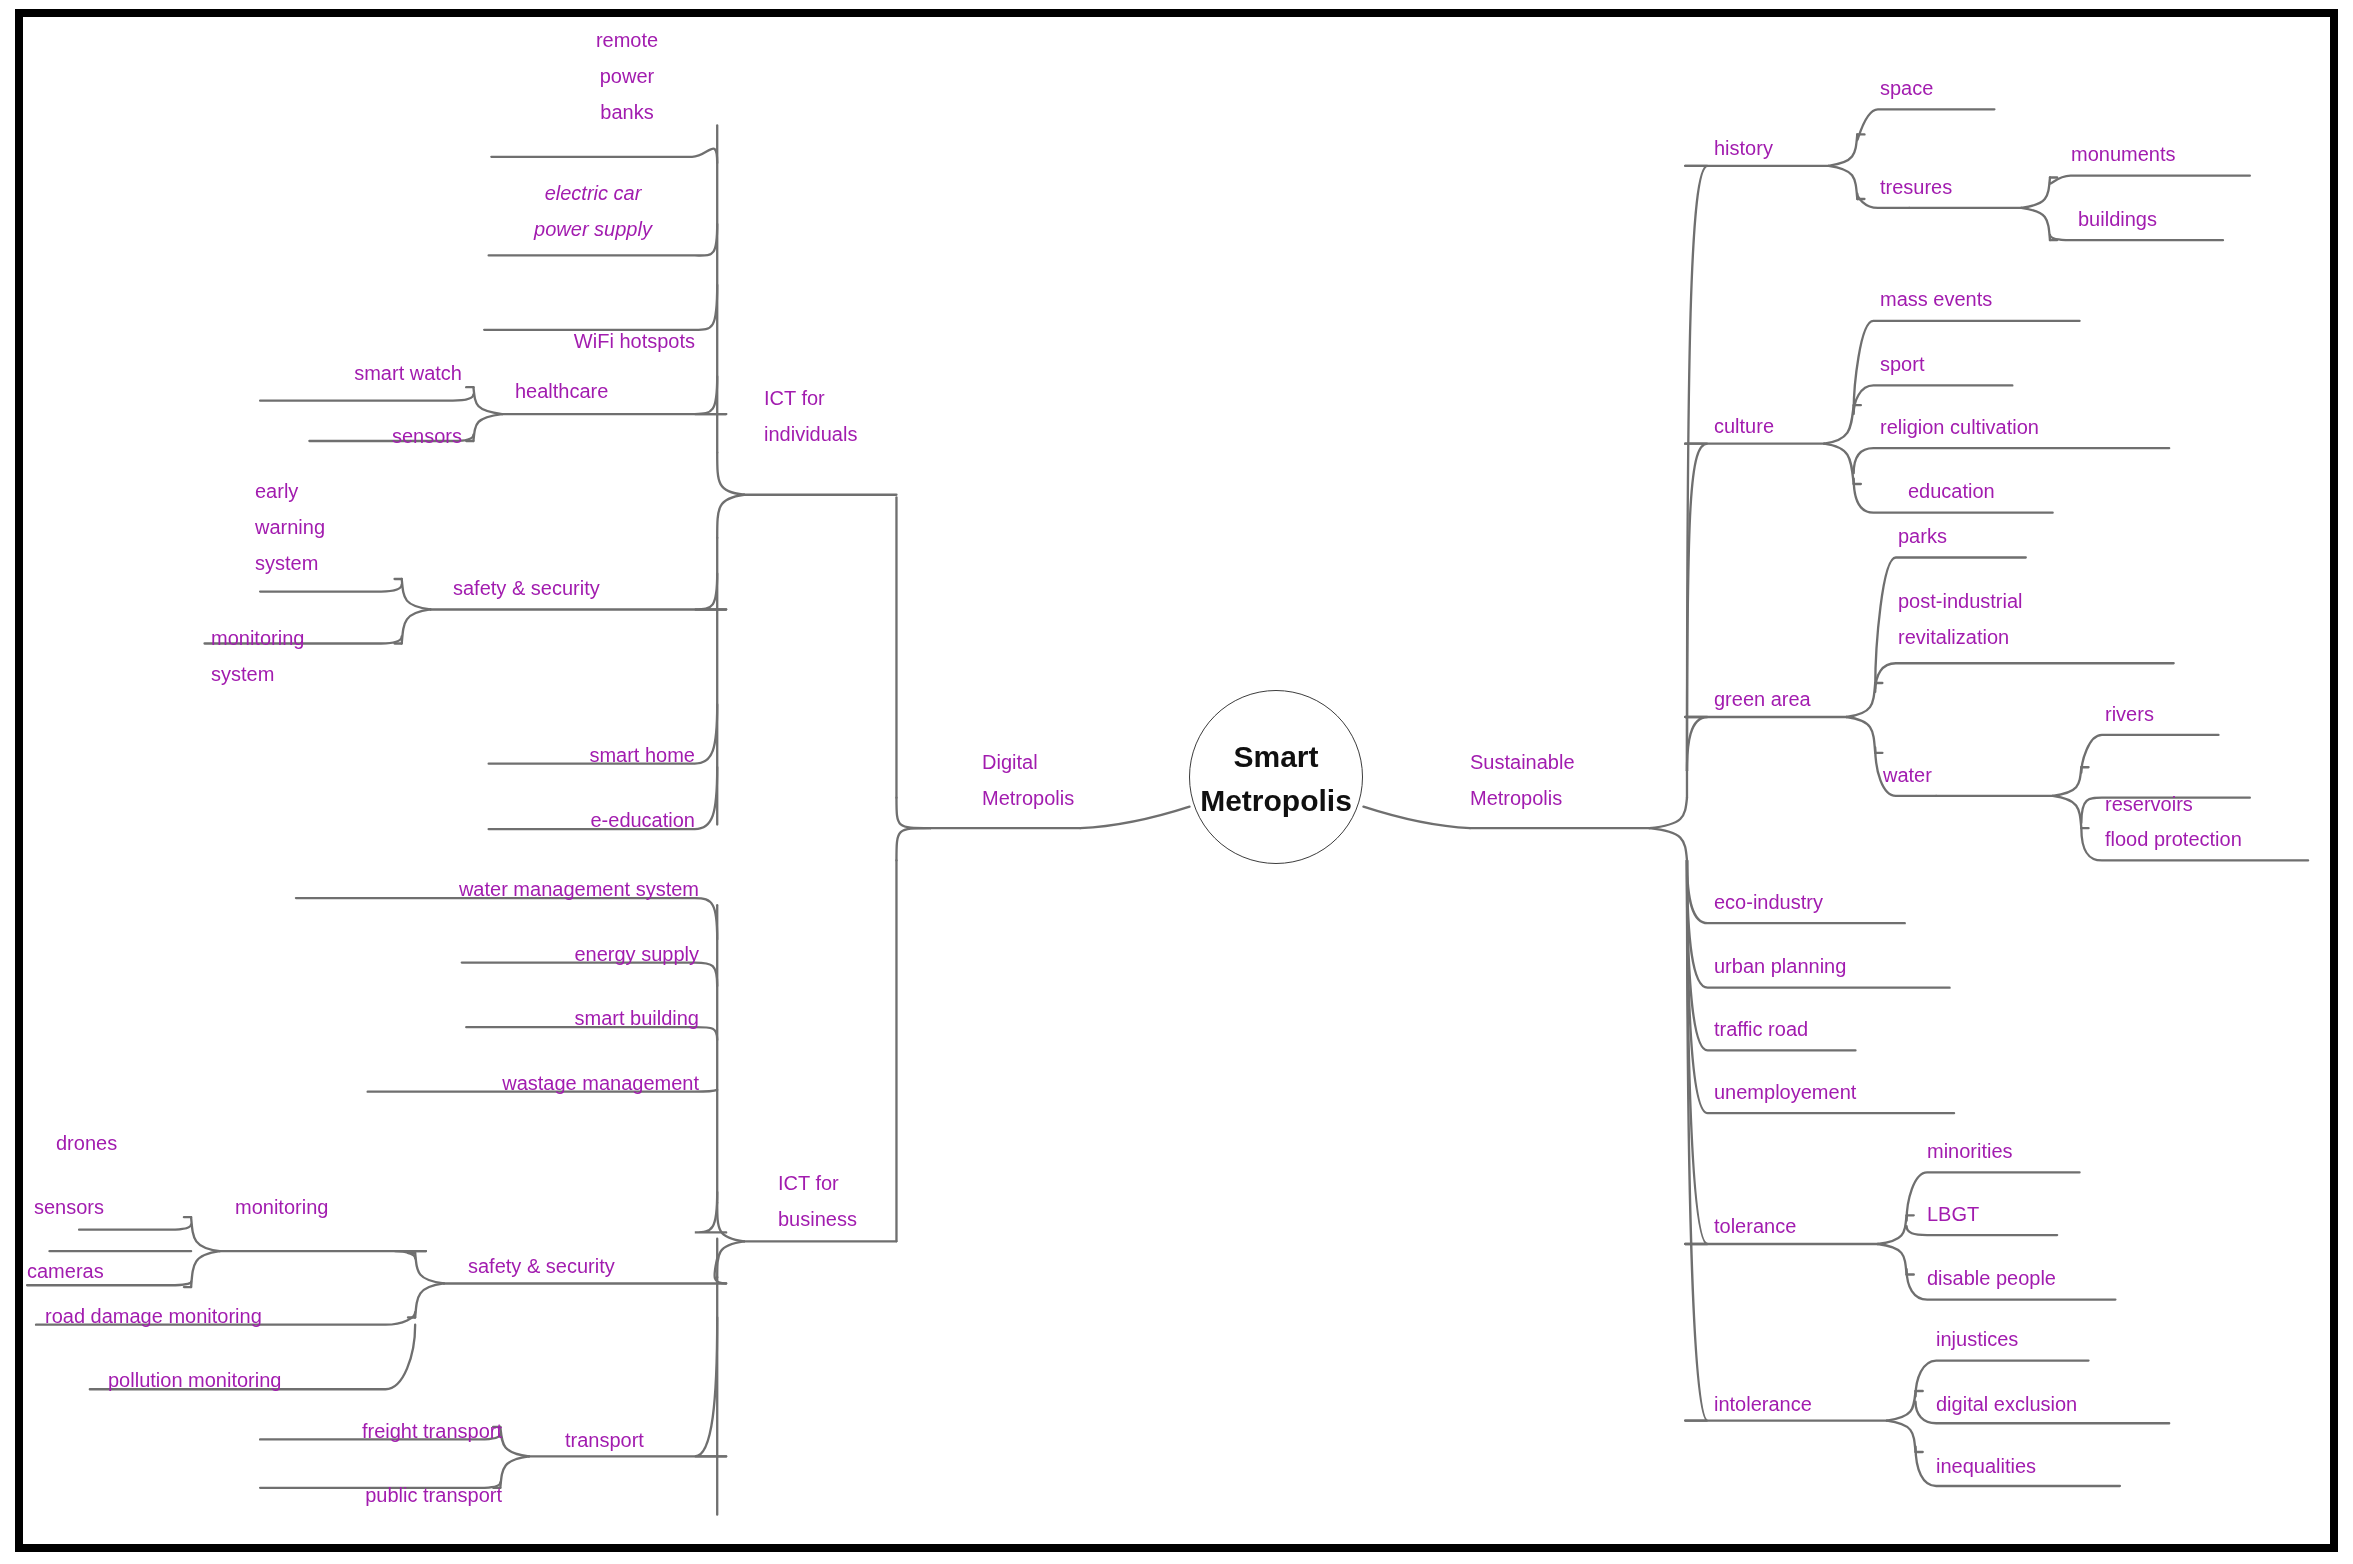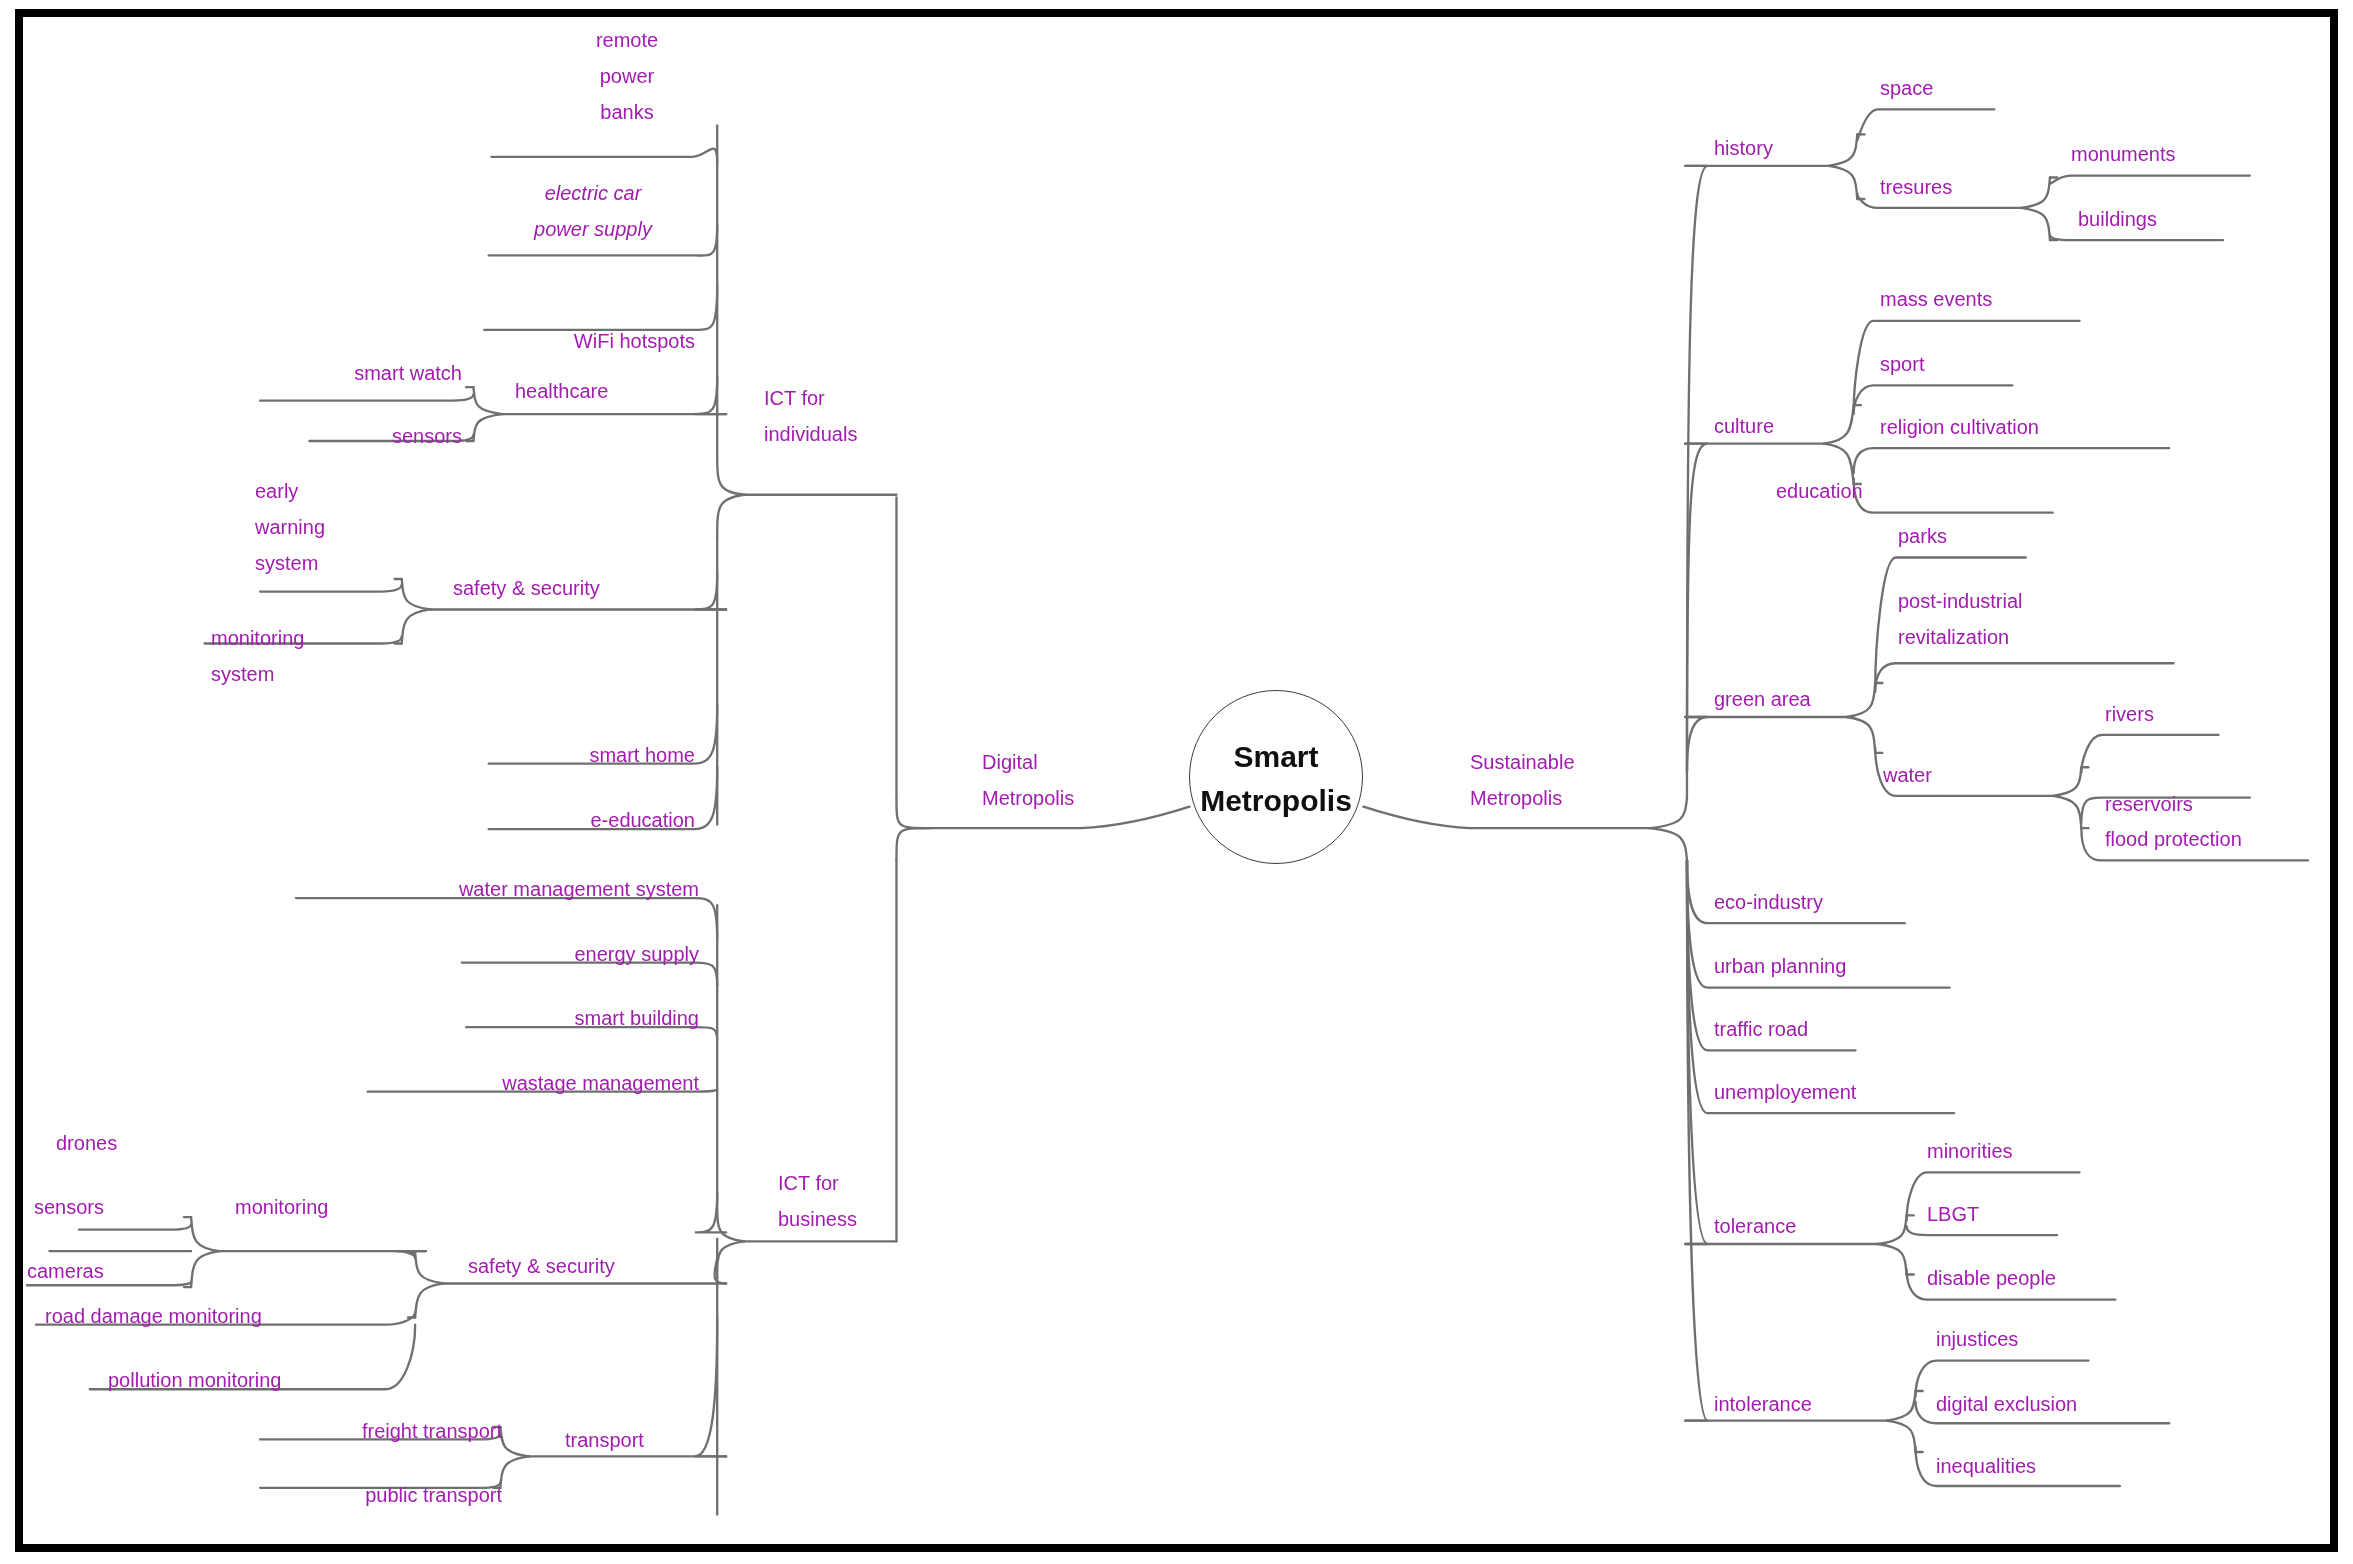--- a/index.html
+++ b/index.html
@@ -306,21 +306,21 @@
   <div class="lbl" style="left:1714px;top:130px;">history</div>
   <div class="lbl" style="left:1880px;top:70px;">space</div>
   <div class="lbl" style="left:1880px;top:169px;">tresures</div>
   <div class="lbl" style="left:2071px;top:136px;">monuments</div>
   <div class="lbl" style="left:2078px;top:201px;">buildings</div>
 
   <div class="lbl" style="left:1714px;top:408px;">culture</div>
   <div class="lbl" style="left:1880px;top:281px;">mass events</div>
   <div class="lbl" style="left:1880px;top:346px;">sport</div>
   <div class="lbl" style="left:1880px;top:409px;">religion cultivation</div>
-  <div class="lbl" style="left:1776px;top:473px;text-align:center;">education</div>
+  <div class="lbl" style="left:1908px;top:473px;text-align:center;">education</div>
 
   <div class="lbl" style="left:1714px;top:681px;">green area</div>
   <div class="lbl" style="left:1898px;top:518px;">parks</div>
   <div class="lbl" style="left:1898px;top:583px;">post-industrial
 revitalization</div>
   <div class="lbl" style="left:1883px;top:757px;">water</div>
   <div class="lbl" style="left:2105px;top:696px;">rivers</div>
   <div class="lbl" style="left:2105px;top:758px;margin-top:28px;">reservoirs</div>
   <div class="lbl" style="left:2105px;top:821px;">flood protection</div>
 

